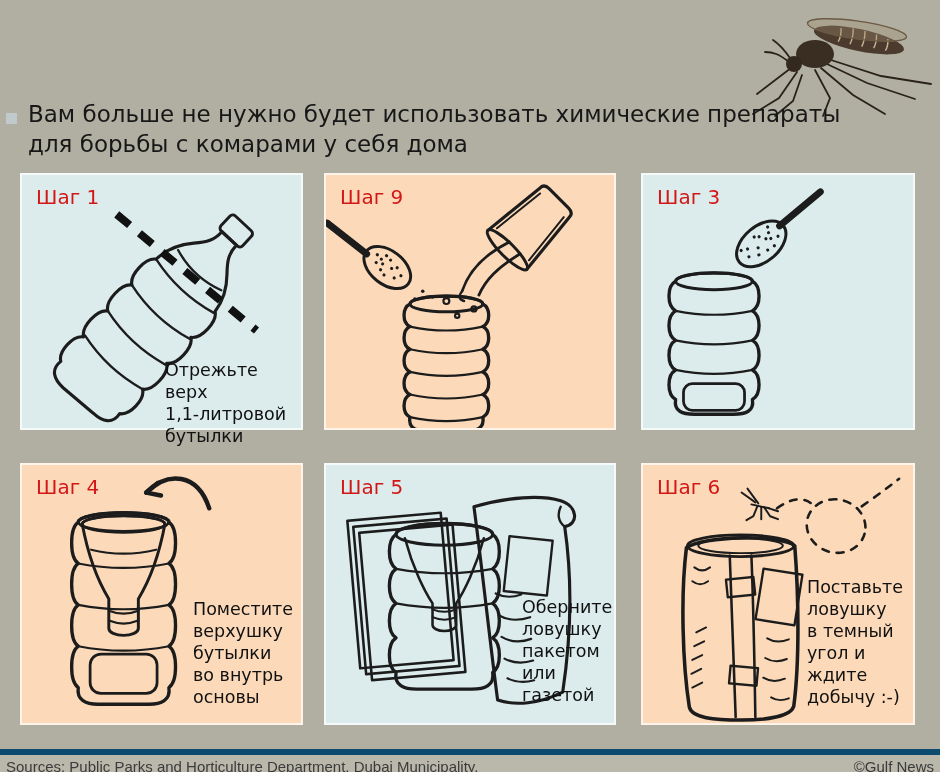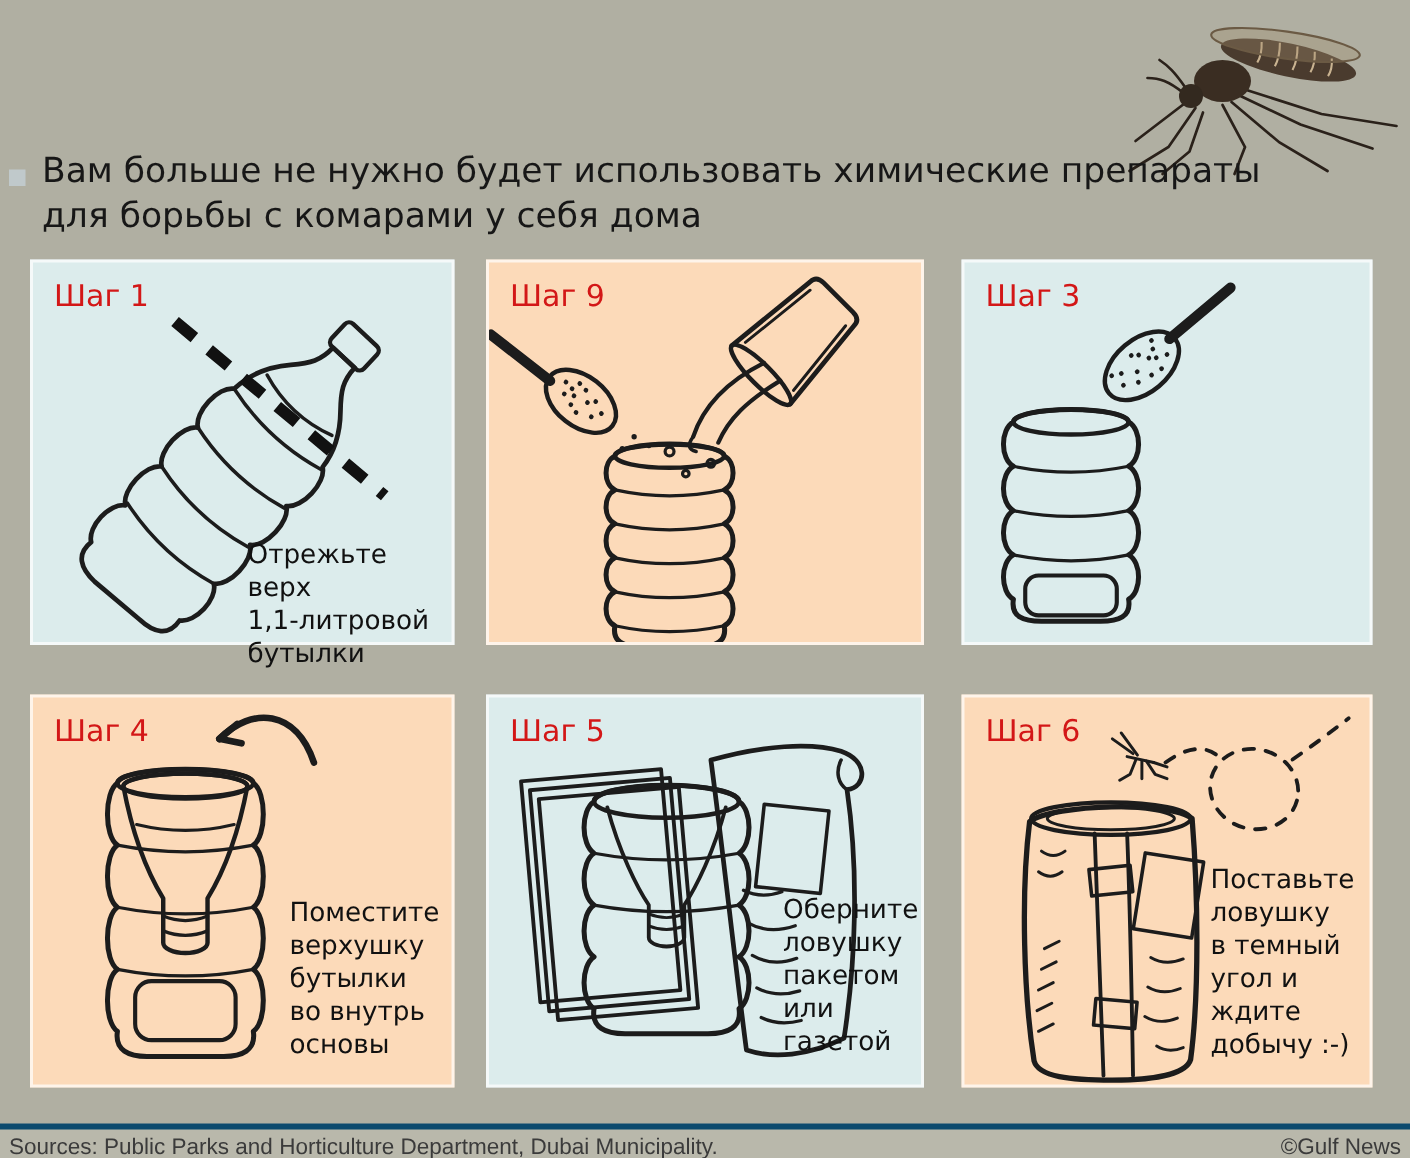--- a/index.html
+++ b/index.html
@@ -25,21 +25,21 @@
   .card svg.illus{position:absolute;left:0;top:0;width:100%;height:100%;}
   .step-label{position:absolute;left:14px;top:10px;font-size:20px;font-weight:normal;color:#d31717;z-index:3;}
   .step-text{position:absolute;font-size:17.5px;line-height:22px;color:#111;white-space:pre-line;z-index:3;}
   .t1{left:143px;top:184px;}
   .t2{left:166px;top:158px;}
   .t3{left:124px;top:112px;}
   .t4{left:171px;top:133px;}
   .t5{left:196px;top:131px;}
   .t6{left:164px;top:111px;}
   
-  .footer{position:absolute;left:0;top:749px;width:940px;height:23px;background:#b9b8ab;border-top:4px solid #0c4a6e;box-sizing:border-box;
+  .footer{position:absolute;left:0;top:749px;width:940px;height:23px;background:#b9b8ab;border-top:6px solid #0c4a6e;box-sizing:border-box;
           font-family:"Liberation Sans",sans-serif;font-size:15px;color:#3b3b3b;}
   .footer .src{position:absolute;left:6px;top:3px;}
   .footer .credit{position:absolute;right:6px;top:3px;}
   .ln{stroke:#1c1c1c;fill:none;stroke-linecap:round;stroke-linejoin:round;}
 </style>
 </head>
 <body>
 
 <div class="stage">
 

